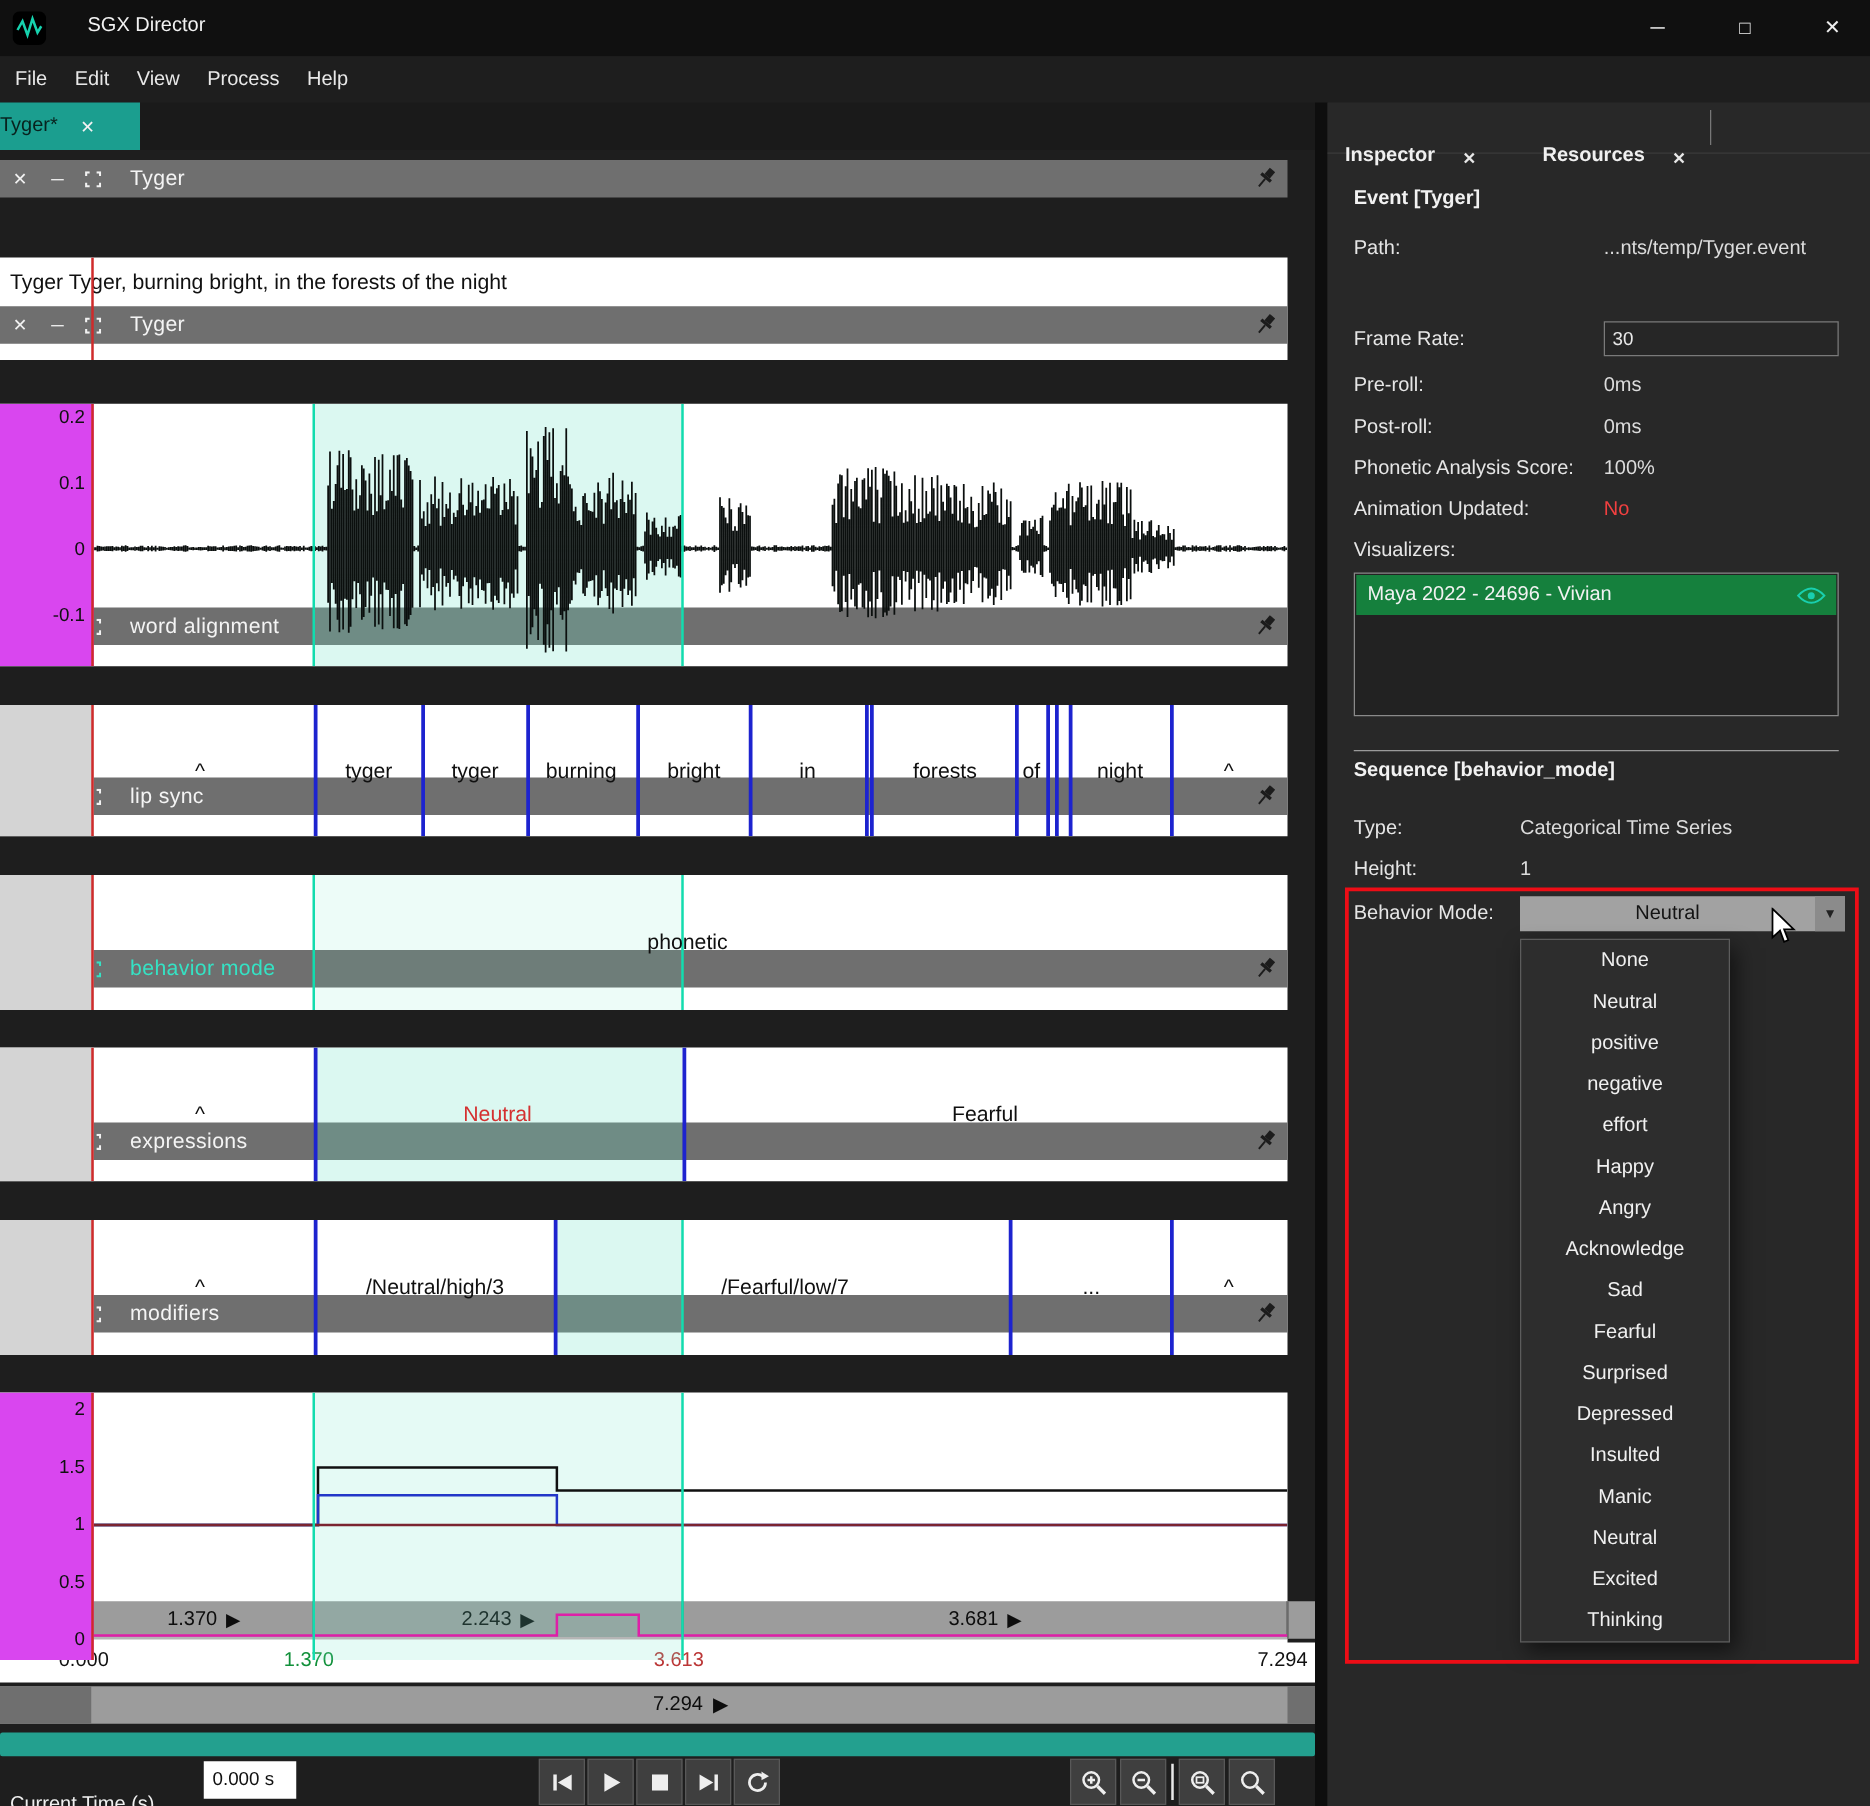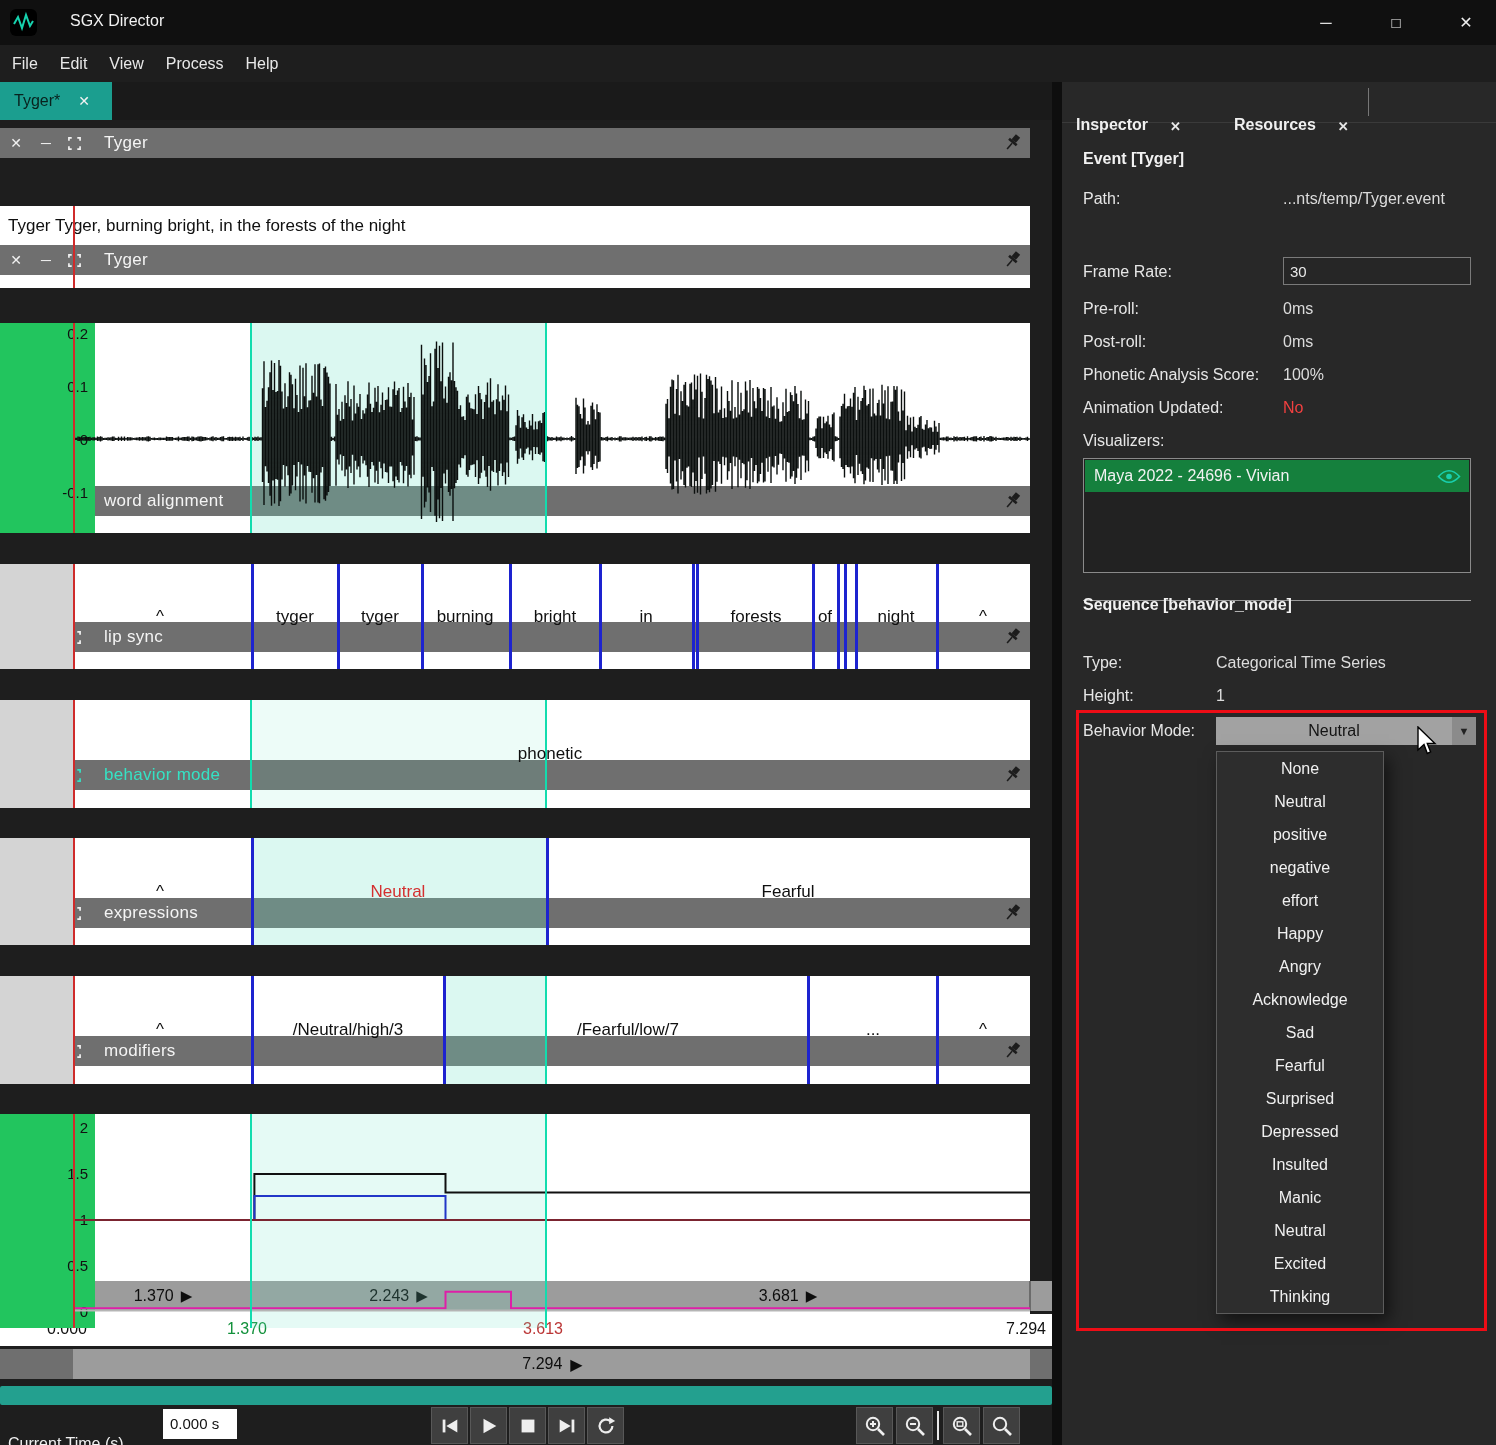--- a/index.html
+++ b/index.html
@@ -13,21 +13,21 @@
   .win-btn{position:absolute;top:0;width:60px;height:45px;color:#eee;text-align:center;line-height:45px;font-size:16px;}
   #win-min{left:1296px}#win-max{left:1366px;font-size:15px}#win-close{left:1436px}
 
   
   .menubar{position:absolute;left:0;top:45px;width:1496px;height:37px;background:#1e1e1e;display:flex;align-items:center;padding-left:12px;box-sizing:border-box;}
   .menu-item{color:#e8e8e8;font-size:16px;padding:0 14px 0 0;margin-right:8px;}
 
   
   .tabbar{position:absolute;left:0;top:82px;width:1052px;height:38px;background:#1a1a1a;}
   .doc-tab{position:absolute;left:0;top:0;width:112px;height:38px;background:#1b9e8f;display:flex;align-items:center;}
-  .doc-tab .lbl{color:#08221e;font-size:16px;margin-left:14px;}
+  .doc-tab .lbl{color:#08221e;font-size:16px;}
   .doc-tab .x{color:#f2f2f2;font-size:14px;margin-left:18px;}
 
   
   .track{position:absolute;left:0;width:1030px;}
   #t-text{top:128px}#t-wave{top:245px}#t-words{top:486px}#t-lip{top:622px}#t-beh{top:760px}#t-expr{top:898px}#t-mod{top:1036px}
   .track-header{position:relative;height:30px;background:#6f6f6f;display:flex;align-items:center;}
   .th-icon{color:#f2f2f2;font-size:14px;line-height:30px;width:14px;text-align:center;}
   .th-close{margin-left:9px}.th-min{margin-left:16px}.th-max{margin-left:15px;display:flex;align-items:center}
   .th-title{color:#f4f4f4;font-size:17px;margin-left:22px;letter-spacing:.3px;}
   #t-beh .th-icon,#t-beh .th-title{color:#35e2c4;}
@@ -35,21 +35,21 @@
   .th-pin{position:absolute;right:8px;top:5px;width:18px;height:20px;}
   .track-body{position:relative;background:#ffffff;overflow:hidden;margin-top:48px;}
   #t-text .track-body{height:82px}
   #t-wave .track-body{height:210px}
   #t-words .track-body{height:105px}
   #t-lip .track-body{height:108px}
   #t-beh .track-body{height:107px}
   #t-expr .track-body{height:108px}
   #t-mod .track-body{height:214px}
   .gutter{position:absolute;left:0;top:0;bottom:0;width:75px;background:#d4d4d4;z-index:2;}
-  .gutter.num{background:#22c55e;padding-left:20px;}
+  .gutter.num{background:#d946ef;}
   .ytick{position:absolute;right:7px;width:60px;text-align:right;color:#111;font-size:15px;}
   .playhead{position:absolute;left:73px;top:0;bottom:0;width:2px;background:#cf2b2b;z-index:7;}
   .sel-line{position:absolute;top:0;bottom:0;width:2px;background:#12dcae;z-index:5;}
   .tint{position:absolute;top:0;bottom:0;background:rgba(110,228,200,0.25);z-index:1;}
   .boundary{position:absolute;top:0;bottom:0;width:3px;background:#1d23cf;z-index:4;}
   .seg-label{position:absolute;top:50%;transform:translate(-50%,-50%);color:#101010;font-size:17px;z-index:6;white-space:nowrap;}
   .text-content{position:absolute;left:8px;top:10px;color:#101010;font-size:17px;}
   #wave-svg{position:absolute;left:75px;top:0;z-index:3;}
   #mod-svg{position:absolute;left:75px;top:0;z-index:3;}
 
@@ -529,21 +529,21 @@
         <span class="txt">Maya 2022 - 24696 - Vivian</span>
         <svg class="eye" width="24" height="15" viewBox="0 0 24 15">
           <path d="M1.5 7.5 Q12 -4 22.5 7.5 Q12 19 1.5 7.5 Z" fill="none" stroke="#19cfae" stroke-width="1.6"></path>
           <circle cx="12" cy="7.5" r="2.8" fill="#19cfae"></circle>
         </svg>
       </div>
     </div>
 
     <div class="insp-sep"></div>
 
-    <div class="insp-h" style="top:514px">Sequence [behavior_mode]</div>
+    <div class="insp-h" style="top:526px">Sequence [behavior_mode]</div>
 
     <div class="insp-row" style="top:572px">
       <span class="insp-label">Type:</span>
       <span class="insp-value" style="left:154px">Categorical Time Series</span>
     </div>
     <div class="insp-row" style="top:605px">
       <span class="insp-label">Height:</span>
       <span class="insp-value" style="left:154px">1</span>
     </div>
 

